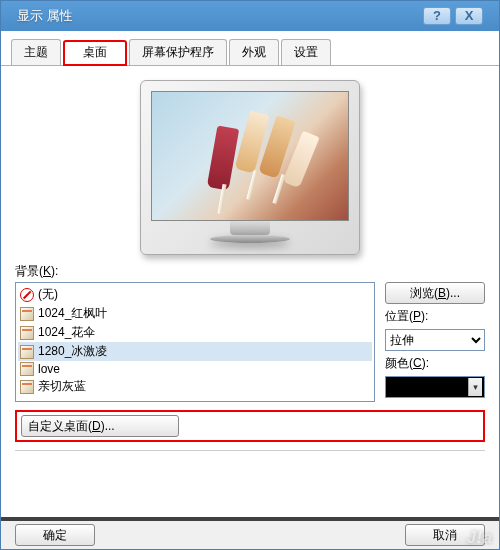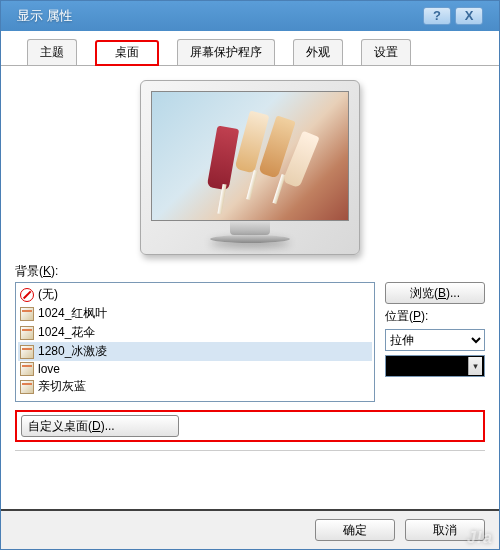--- a/index.html
+++ b/index.html
@@ -3,21 +3,21 @@
 <meta charset="utf-8">
 <style>
 * { box-sizing: border-box; margin: 0; padding: 0; font-family: "Microsoft YaHei", SimSun, sans-serif; font-size: 12px; }
 body { background: #eae6df; width: 500px; height: 550px; overflow: hidden; }
 .window { width: 500px; height: 550px; background: #fff; border: 1px solid #4a7fb5; position: relative; }
 .titlebar { height: 30px; background: linear-gradient(to bottom, #5a9dd8, #4a8cc8); display: flex; align-items: center; padding: 0 16px; color: #fff; }
 .titlebar-text { flex: 1; font-size: 13px; text-shadow: 0 1px 2px rgba(0,0,0,.3); }
 .sysbtns { display: flex; gap: 4px; }
 .sysbtn { width: 28px; height: 18px; border-radius: 3px; background: linear-gradient(to bottom,#d6e8f8,#a9cdee); color:#3a6a9a; font-weight:bold; text-align:center; line-height:16px; font-size:13px; border:1px solid #6b9ed0; cursor:pointer; }
 .tabs-row { display: flex; padding: 8px 10px 0 10px; border-bottom: 1px solid #b0b0b0; }
-.tab { padding: 4px 12px; border: 1px solid #b0b0b0; border-bottom: none; background: #f4f4f4; margin-right: 2px; border-radius: 3px 3px 0 0; cursor:pointer;margin-left:16px; }
+.tab { padding: 4px 12px; border: 1px solid #b0b0b0; border-bottom: none; background: #f4f4f4; margin-right: 2px; border-radius: 3px 3px 0 0; cursor:pointer; }
 .tab.active { background: #fff; position: relative; top: 1px; }
 .tab-highlight { border: 2px solid #e00; padding: 2px 18px; }
 .tab-content { padding: 8px 14px 6px 14px; }
 .monitor-area { display:flex; justify-content:center; padding: 6px 0 4px 0; }
 .monitor { width: 220px; height: 175px; background: linear-gradient(135deg,#f6f6f6,#d8d8d8); border: 1px solid #aaa; border-radius: 6px; padding: 10px; position: relative; box-shadow: 2px 4px 6px rgba(0,0,0,.25); }
 .monitor-screen { width: 100%; height: 130px; border: 1px solid #888; background: linear-gradient(135deg,#b8d8e8 0%,#d8e8f0 40%,#e8d0b8 60%,#c08060 80%,#a05040 100%); position:relative; overflow:hidden; }
 .pop { position:absolute; background:linear-gradient(to bottom,#fff0d0,#e8c080); border-radius:3px 3px 6px 6px; transform-origin:center; }
 .stick { position:absolute; width:4px; height:30px; background:linear-gradient(to right,#fff,#e0d0b0); }
 .monitor-stand { width: 40px; height: 14px; background: linear-gradient(to bottom,#ddd,#aaa); margin: 0 auto; border-radius: 0 0 4px 4px; }
 .monitor-base { width: 80px; height: 8px; background: linear-gradient(to bottom,#ccc,#888); margin: 0 auto; border-radius: 50%; box-shadow: 0 4px 8px rgba(0,0,0,.3); }
@@ -31,21 +31,21 @@
 .none-icon::after { content:""; position:absolute; left:1px; right:1px; top:5px; height:1.5px; background:#d00; transform:rotate(-45deg); }
 .file-icon { width:14px; height:14px; background:linear-gradient(135deg,#fff,#d8c8a0); border:1px solid #b09060; position:relative; display:inline-block; }
 .file-icon::before{ content:""; position:absolute; left:1px; top:2px; width:10px; height:2px; background:#e08050;}
 .right-col { width: 100px; display:flex; flex-direction:column; gap:4px; }
 .btn-std { height:22px; border:1px solid #888; background:linear-gradient(to bottom,#fff,#e4e4e4); border-radius:3px; cursor:pointer; text-align:center; line-height:20px; padding:0 6px; }
 .select-std { width:100%; height:22px; border:1px solid #7a98b5; background:#fff; font-size:12px; }
 .color-swatch { width:100%; height:22px; border:1px solid #7a98b5; background:#000; display:flex; align-items:center; justify-content:flex-end; padding-right:2px; cursor:pointer; }
 .color-drop { width:14px; height:18px; background:linear-gradient(to bottom,#f4f4f4,#ddd); border-left:1px solid #aaa; text-align:center; font-size:9px; color:#333; line-height:18px; }
 .custom-desktop-row { margin-top:8px; border:2px solid #e00; padding:3px 4px; }
 .hr-area { border-top:1px solid #ccc; margin: 8px 0; }
-.bottom-bar { position:absolute; left:0; right:0; bottom:0; height:40px; background:#f0f0f0; border-top:2px solid #404040; display:flex; align-items:center; justify-content:flex-end; gap:10px; padding: 0 14px; }
+.bottom-bar { position:absolute; left:0; right:0; bottom:0; height:32px; background:#f0f0f0; border-top:4px solid #404040; display:flex; align-items:center; justify-content:space-between; gap:10px; padding: 0 14px; }
 .bottom-bar .btn-std { width:80px; }
 .watermark { position:absolute; right:6px; bottom:2px; font-size:16px; font-weight:bold; color:rgba(255,255,255,.5); text-shadow:0 0 4px rgba(0,0,0,.3); font-style:italic; letter-spacing:1px; }
 </style>
 </head>
 <body>
 
 <div class="window">
   <div class="titlebar">
     <span class="titlebar-text">显示 属性</span>
     <div class="sysbtns">
@@ -115,20 +115,23 @@
       <div class="right-col">
         <div class="btn-std">
           <span>浏览</span>(<span class="under">B</span>)<span>...</span>
         </div>
         <div>
           <span>位置</span>(<span class="under">P</span>):
         </div>
         <select class="select-std">
           <option>拉伸</option>
         </select>
+        <div>
+          <span>颜色</span>(<span class="under">C</span>):
+        </div>
         <div class="color-swatch" title="#000000">
           <div class="color-drop">▾</div>
         </div>
       </div>
     </div>
 
     <div class="custom-desktop-row">
       <div class="btn-std" style="width:158px; text-align:left; padding-left:6px;">
         <span>自定义桌面</span>(<span class="under">D</span>)<span>...</span>
       </div>

